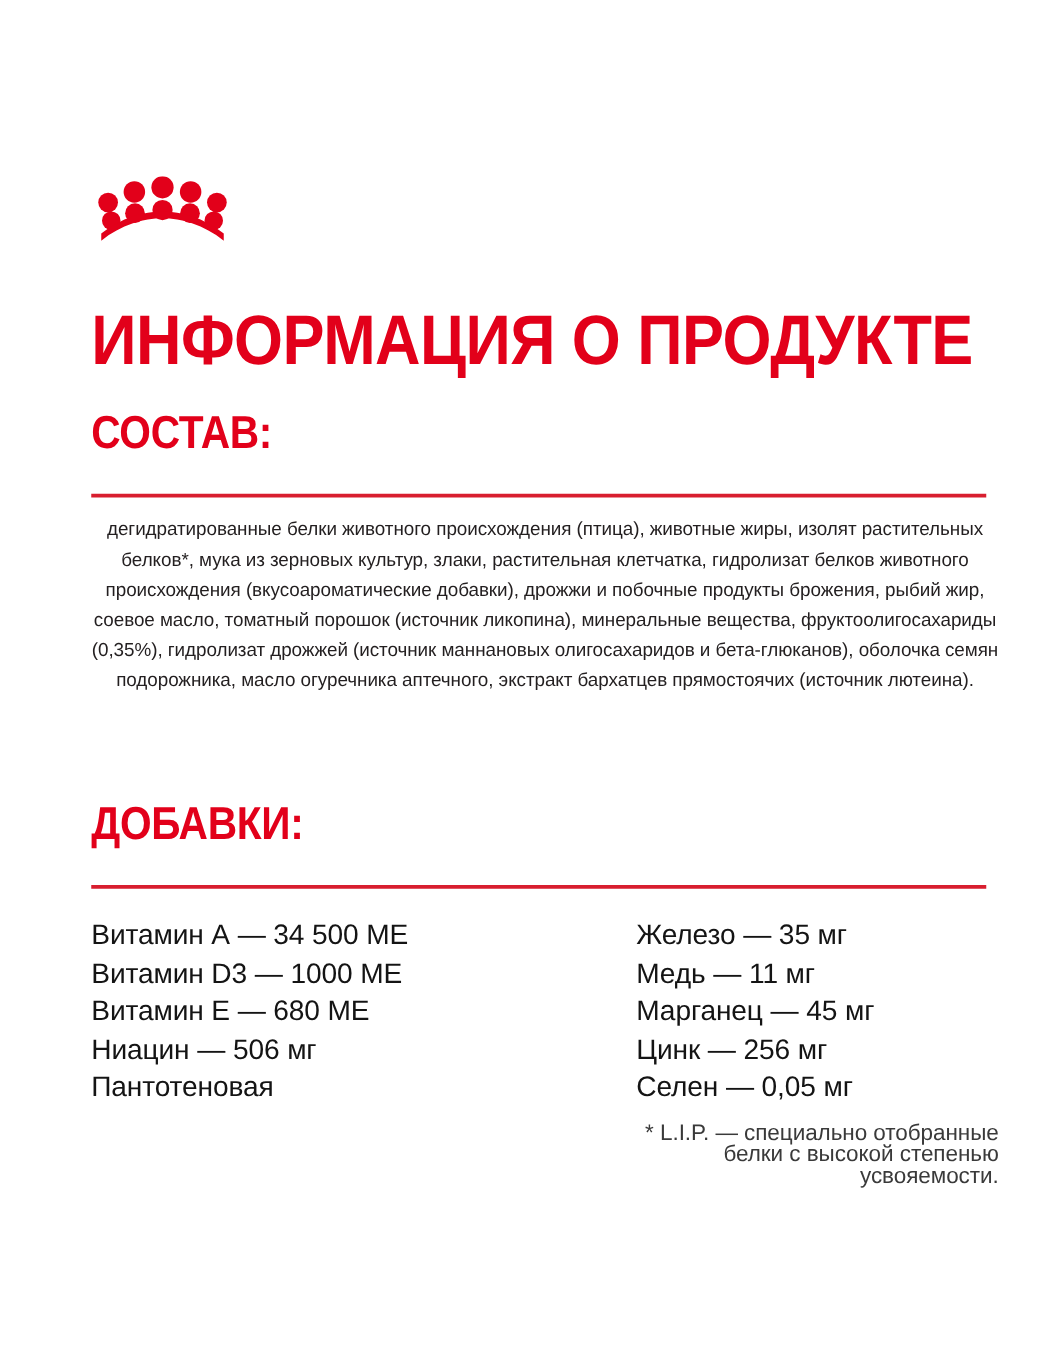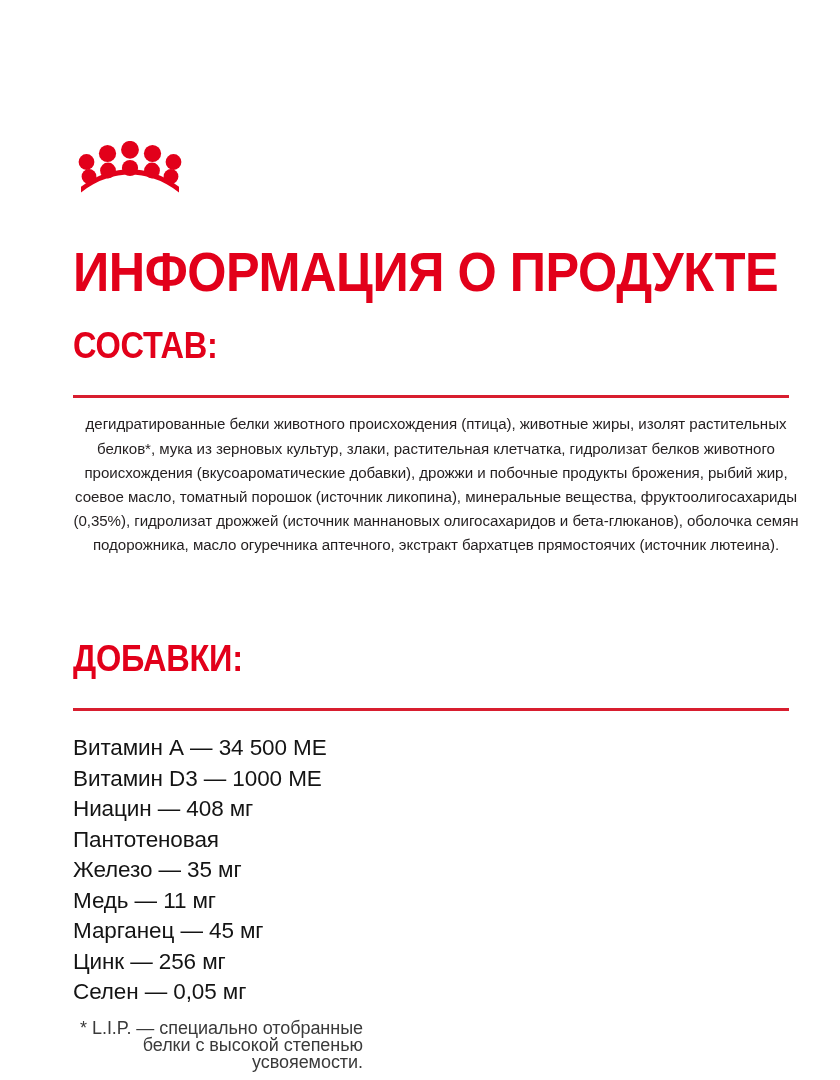--- a/index.html
+++ b/index.html
@@ -87,21 +87,20 @@
     letter-spacing: -0.05px;
   }
 
   
   .additives-grid {
     margin-top: 22px;
     position: relative;
     width: 716px;
     display: flex;
     align-items: flex-start;
-    flex-direction: column;
   }
   .add-col {
     display: flex;
     flex-direction: column;
   }
   .add-col-left { width: 436px; }
   .add-col-right { width: 280px; }
 
   .add-item {
     font-size: 22.5px;
@@ -162,21 +161,22 @@
 
   <section class="section" style="top:609px;">
     <h2 class="section-heading">ДОБАВКИ:</h2>
     <div class="section-rule"></div>
 
     <div class="additives-grid">
 
       <div class="add-col add-col-left">
         <div class="add-item">Витамин А — 34 500 МЕ</div>
         <div class="add-item">Витамин D3 — 1000 МЕ</div>
-        <div class="add-item">Ниацин — 408 мг</div>
+        <div class="add-item">Витамин Е — 680 МЕ</div>
+        <div class="add-item">Ниацин — 506 мг</div>
         <div class="add-item">Пантотеновая</div>
       </div>
 
       <div class="add-col add-col-right">
         <div class="add-item">Железо — 35 мг</div>
         <div class="add-item">Медь — 11 мг</div>
         <div class="add-item">Марганец — 45 мг</div>
         <div class="add-item">Цинк — 256 мг</div>
         <div class="add-item">Селен — 0,05 мг</div>
         <div class="footnote">* L.I.P. — специально отобранные белки с высокой степенью усвояемости.</div>

